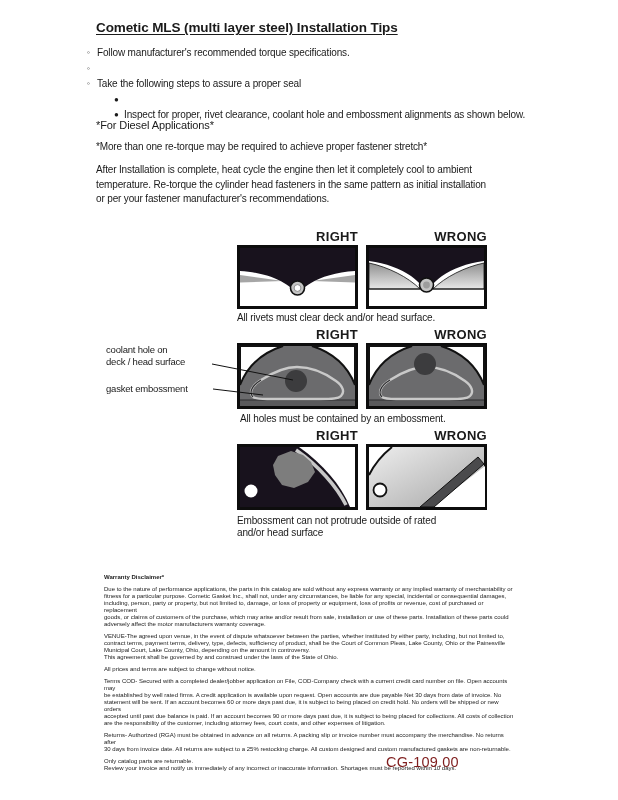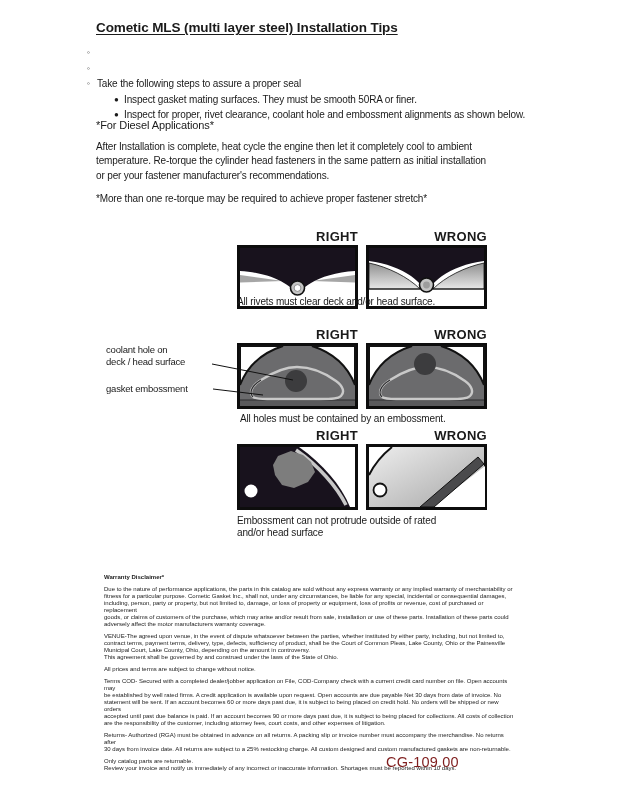--- a/index.html
+++ b/index.html
@@ -38,44 +38,44 @@
 </head>
 <body>
 
 <div class="page">
 
   <div class="abs title">Cometic MLS (multi layer steel) Installation Tips</div>
 
   <div class="abs bullets">
     <div class="bullet">
       <span class="g open">◦</span>
+      <span>Follow manufacturer's recommended torque specifications.</span>
     </div>
     <div class="bullet">
       <span class="g open">◦</span>
     </div>
     <div class="bullet">
       <span class="g open">◦</span>
       <span>Take the following steps to assure a proper seal</span>
     </div>
     <div class="bullet sub">
       <span class="g fill">●</span>
-      <span>Inspect gasket mating surfaces.  They must be smooth 50RA or finer.</span>
     </div>
     <div class="bullet sub">
       <span class="g fill">●</span>
       <span>Inspect for proper, rivet clearance, coolant hole and embossment alignments as shown below.</span>
     </div>
   </div>
 
   <div class="abs diesel">
     <div class="h">*For Diesel Applications*</div>
+    <p>*More than one re-torque may be required to achieve proper fastener stretch*</p>
     <p>After Installation is complete, heat cycle the engine then let it completely cool to ambient
 temperature. Re-torque the cylinder head fasteners in the same pattern as initial installation
 or per your fastener manufacturer's recommendations.</p>
-    <p>*More than one re-torque may be required to achieve proper fastener stretch*</p>
   </div>
 
   <div class="abs dg-label" style="left:237px;top:229px;">RIGHT</div>
   <div class="abs dg-label" style="left:366px;top:229px;">WRONG</div>
 
   <div class="abs dg-box" style="left:237px;top:245px;">
     <svg width="121" height="64" viewBox="0 0 121 64">
       <rect x="1.5" y="1.5" width="118" height="61" fill="#ffffff" stroke="#0d0d0d" stroke-width="3"></rect>
       <path d="M3,30 L46,36 L3,37.5 Z" fill="#a6a6a6"></path>
       <path d="M118,30 L75,36 L118,37.5 Z" fill="#a6a6a6"></path>
@@ -96,21 +96,21 @@
       <rect x="1.5" y="1.5" width="118" height="61" fill="#ffffff" stroke="#0d0d0d" stroke-width="3"></rect>
       <path d="M3,18 C22,22 42,32 54,44 L3,44 Z" fill="url(#gw)" stroke="#111111" stroke-width="0.8"></path>
       <path d="M118,18 C99,22 79,32 67,44 L118,44 Z" fill="url(#gw)" stroke="#111111" stroke-width="0.8"></path>
       <line x1="3" y1="44" x2="118" y2="44" stroke="#111111" stroke-width="1.2"></line>
       <path d="M3,3 H118 V16 C101,18 86,24 76,31 C68,37 62.5,43 60.5,47 C58.5,43 53,37 45,31 C35,24 20,18 3,16 Z" fill="#18121d"></path>
       <circle cx="60.5" cy="40" r="7" fill="#c4c4c4" stroke="#111111" stroke-width="1.6"></circle>
       <circle cx="60.5" cy="40" r="3.4" fill="#9c9c9c"></circle>
     </svg>
   </div>
 
-  <div class="abs dg-caption" style="left:237px;top:296px;">All rivets must clear deck and/or head surface.</div>
+  <div class="abs dg-caption" style="left:237px;top:312px;">All rivets must clear deck and/or head surface.</div>
 
   <div class="abs dg-label" style="left:237px;top:327px;">RIGHT</div>
   <div class="abs dg-label" style="left:366px;top:327px;">WRONG</div>
 
   <div class="abs ann" style="top:344px;">coolant hole on
 deck / head surface</div>
   <div class="abs ann" style="top:383px;">gasket embossment</div>
 
   <div class="abs dg-box" style="left:237px;top:343px;">
     <svg width="121" height="66" viewBox="0 0 121 66">

